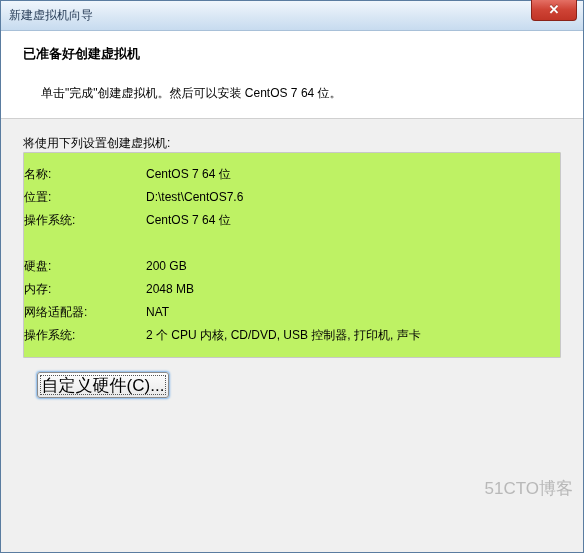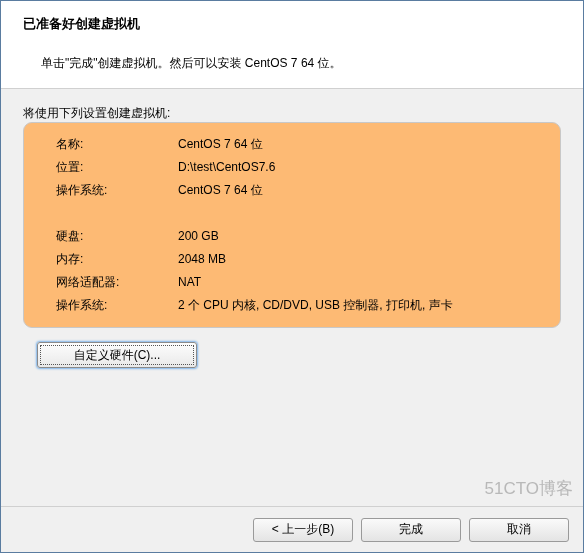--- a/index.html
+++ b/index.html
@@ -78,24 +78,24 @@
       background: #f0f0f0;
       padding: 16px 22px 12px 22px;
       display: flex;
       flex-direction: column;
     }
     .intro-text {
       font-size: 12px;
       color: #000;
     }
     .summary-box {
-      background: #fdba74;
+      background: #bef264;
       border: 1px solid #c8c8c8;
-      border-radius: 9px;
-      padding: 10px 32px;
+      border-radius: 1px;
+      padding: 10px 0;
       flex: 0 0 auto;
     }
     .row {
       display: flex;
       line-height: 23px;
       font-size: 12px;
       color: #000;
     }
     .row .label {
       width: 122px;
@@ -105,26 +105,26 @@
       flex: 1;
     }
     .row-gap {
       height: 23px;
     }
     .customize-row {
       margin-top: 14px;
       padding-left: 14px;
     }
     .customize-btn {
-      width: 160px;
+      width: 132px;
       height: 26px;
       background: linear-gradient(to bottom, #fdfdfd 0%, #e9e9e9 100%);
       border: 1px solid #8a8a8a;
       border-radius: 3px;
-      font-size: 12px;
+      font-size: 17px;
       color: #000;
       cursor: pointer;
       outline: 1px dotted #555;
       outline-offset: -4px;
       box-shadow: 0 0 2px 1px #7eb4ea;
     }
     .button-bar {
       height: 46px;
       border-top: 1px solid #d0d0d0;
       background: #f0f0f0;
@@ -153,20 +153,26 @@
       font-size: 17px;
       pointer-events: none;
       z-index: 10;
     }
   </style>
 </head>
 <body>
 
 <div class="window">
 
+  <div class="titlebar">
+    <span class="titlebar-text">新建虚拟机向导</span>
+    <div class="close-btn">
+      <span>✕</span>
+    </div>
+  </div>
 
   <div class="header-panel">
     <div class="header-title">已准备好创建虚拟机</div>
     <div class="header-sub">单击"完成"创建虚拟机。然后可以安装 CentOS 7 64 位。</div>
   </div>
 
   <div class="body-panel">
     <div class="intro-text">将使用下列设置创建虚拟机:</div>
 
     <div class="summary-box">
@@ -199,20 +205,15 @@
         <div class="label">操作系统:</div>
         <div class="value">2 个 CPU 内核, CD/DVD, USB 控制器, 打印机, 声卡</div>
       </div>
     </div>
 
     <div class="customize-row">
       <button class="customize-btn">自定义硬件(C)...</button>
     </div>
   </div>
 
-  <div class="button-bar">
-    <button class="dlg-btn">&lt; 上一步(B)</button>
-    <button class="dlg-btn">完成</button>
-    <button class="dlg-btn">取消</button>
-  </div>
 
   <div class="watermark">51CTO博客</div>
 </div>
 
 </body></html>

